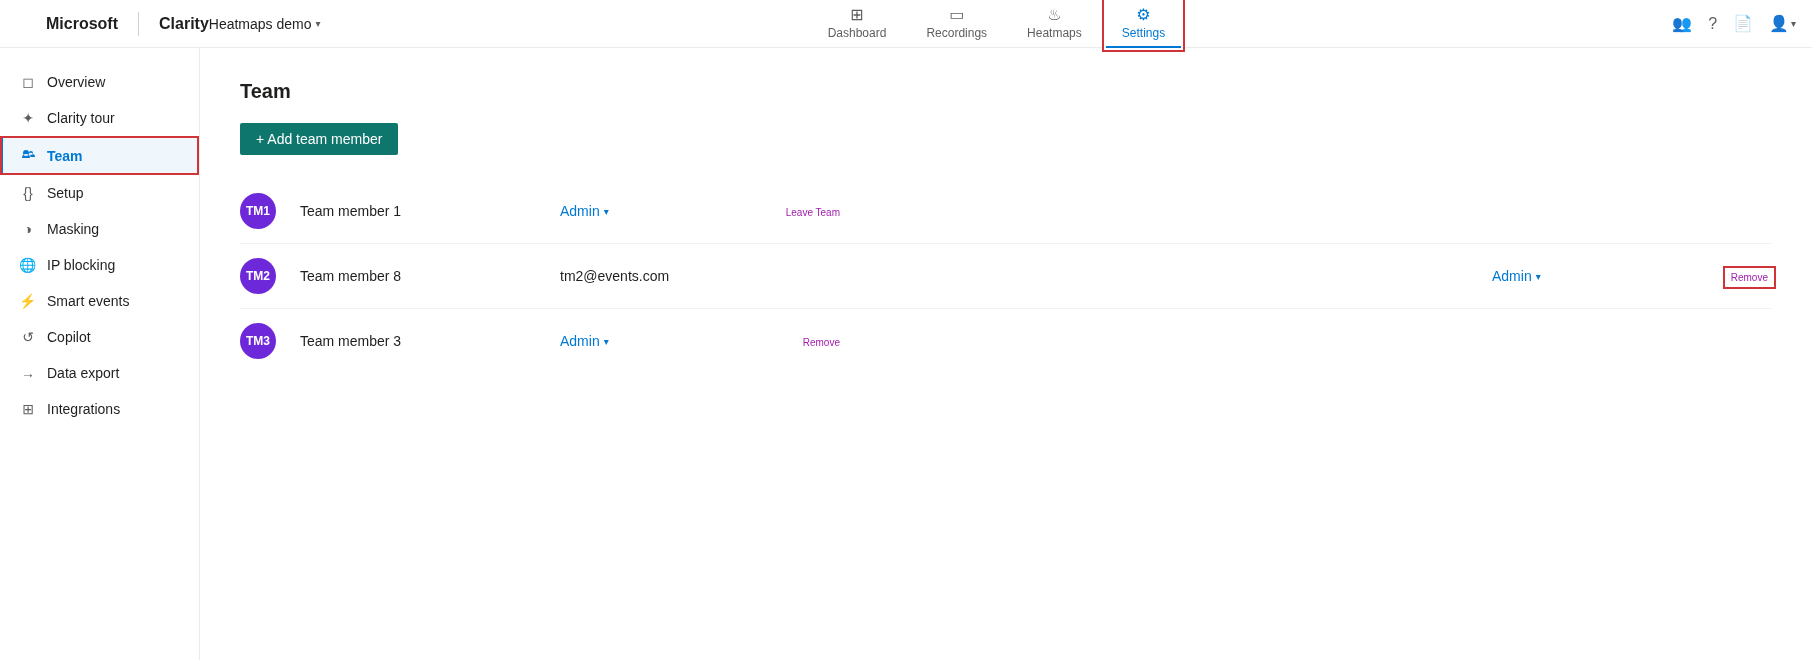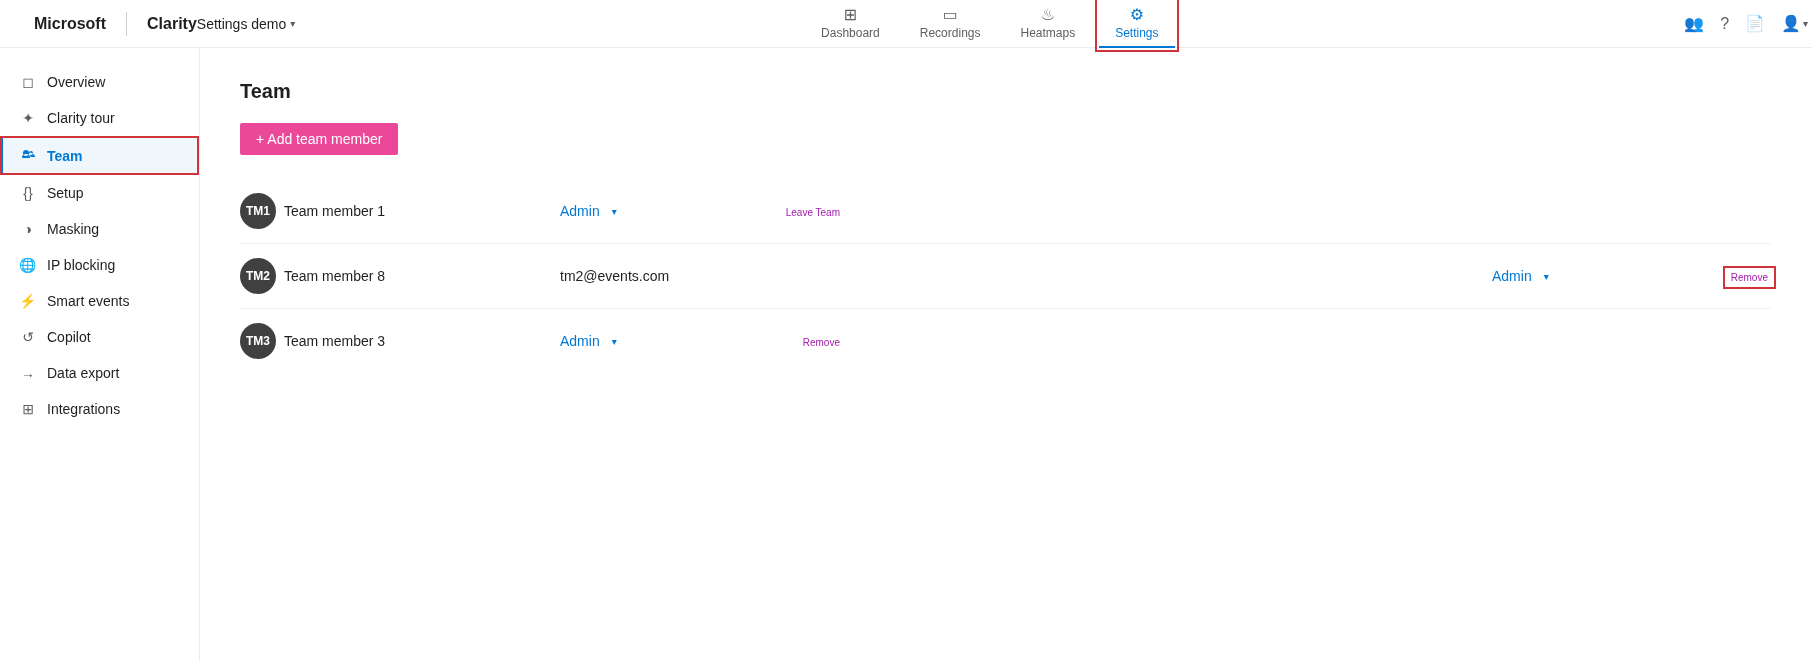--- a/index.html
+++ b/index.html
@@ -1,21 +1,21 @@
 <!DOCTYPE html>
 <html><head>
   <meta charset="utf-8">
   <style>
     * { box-sizing: border-box; margin: 0; padding: 0; }
     body { font-family: 'Segoe UI', Arial, sans-serif; font-size: 14px; color: #201f1e; background: #fff; }
 
     
     .topnav {
       display: flex; align-items: center; height: 48px;
-      border-bottom: 1px solid #edebe9; padding: 0 4px;
+      border-bottom: 1px solid #edebe9; padding: 0 16px;
       position: fixed; top: 0; left: 0; right: 0; background: #fff; z-index: 100;
     }
     .topnav-brand { display: flex; align-items: center; gap: 8px; font-size: 16px; font-weight: 600; color: #201f1e; }
     .ms-grid { display: grid; grid-template-columns: 1fr 1fr; grid-template-rows: 1fr 1fr; gap: 2px; width: 22px; height: 22px; }
     .divider { width: 1px; height: 24px; background: #d2d0ce; margin: 0 12px; }
     .topnav-project { display: flex; align-items: center; gap: 4px; font-size: 14px; color: #201f1e; cursor: pointer; }
     .topnav-project .chevron { font-size: 10px; color: #605e5c; }
     .topnav-center { flex: 1; display: flex; justify-content: center; gap: 8px; }
     .nav-tab { display: flex; flex-direction: column; align-items: center; gap: 2px; padding: 6px 16px; cursor: pointer; color: #605e5c; font-size: 12px; border-bottom: 2px solid transparent; text-decoration: none; }
     .nav-tab .icon { font-size: 16px; }
@@ -42,34 +42,34 @@
     .sidebar-icon { font-size: 14px; color: #605e5c; width: 18px; text-align: center; }
     .sidebar-item.active .sidebar-icon { color: #0078d4; }
 
     
     .main { flex: 1; padding: 32px 40px; overflow-y: auto; background: #fff; }
     .page-title { font-size: 20px; font-weight: 600; color: #201f1e; margin-bottom: 20px; }
 
     
     .add-btn {
       display: inline-flex; align-items: center; gap: 6px;
-      background: #ec4899; color: #fff; border: none; border-radius: 2px;
+      background: #0f766e; color: #fff; border: none; border-radius: 2px;
       padding: 8px 16px; font-size: 14px; cursor: pointer; margin-bottom: 24px;
     }
     .team-row { display: flex; align-items: center; padding: 14px 0; border-bottom: 1px solid #f3f2f1; }
     .team-row:last-child { border-bottom: none; }
     .avatar {
-      width: 36px; height: 36px; border-radius: 50%; background: #404040;
+      width: 36px; height: 36px; border-radius: 50%; background: #6d28d9;
       color: #fff; font-size: 12px; font-weight: 600;
       display: flex; align-items: center; justify-content: center;
-      margin-right: 8px; flex-shrink: 0;
+      margin-right: 24px; flex-shrink: 0;
     }
     .member-name { flex: 0 0 320px; font-size: 14px; color: #201f1e; display: flex; align-items: center; }
     .member-email { flex: 1; font-size: 14px; color: #201f1e; }
-    .member-role { flex: 0 0 160px; display: flex; align-items: center; gap: 12px; color: #0078d4; font-size: 14px; cursor: pointer; }
+    .member-role { flex: 0 0 160px; display: flex; align-items: center; gap: 4px; color: #0078d4; font-size: 14px; cursor: pointer; }
     .member-role .chevron { font-size: 10px; }
     .member-action { flex: 0 0 120px; text-align: right; }
     .action-link { color: #a21caf; font-size: 10px; cursor: pointer; text-decoration: none; background: none; border: none; }
     .action-link.outlined { outline: 2px solid #d13438; outline-offset: 2px; padding: 2px 4px; }
   </style>
 </head>
 <body>
 
 <nav class="topnav">
   <div class="topnav-brand">
@@ -78,21 +78,21 @@
       <span class="r2"></span>
       <span class="r3"></span>
       <span class="r4"></span>
     </div>
     <span>Microsoft</span>
     <span class="divider"></span>
     <span>Clarity</span>
   </div>
 
   <div class="topnav-project">
-    <span>Settings demo</span>
+    <span>Heatmaps demo</span>
     <span class="chevron">▾</span>
   </div>
 
   <div class="topnav-center">
     <a class="nav-tab">
       <span class="icon">⊞</span>
       <span>Dashboard</span>
     </a>
     <a class="nav-tab">
       <span class="icon">▭</span>

